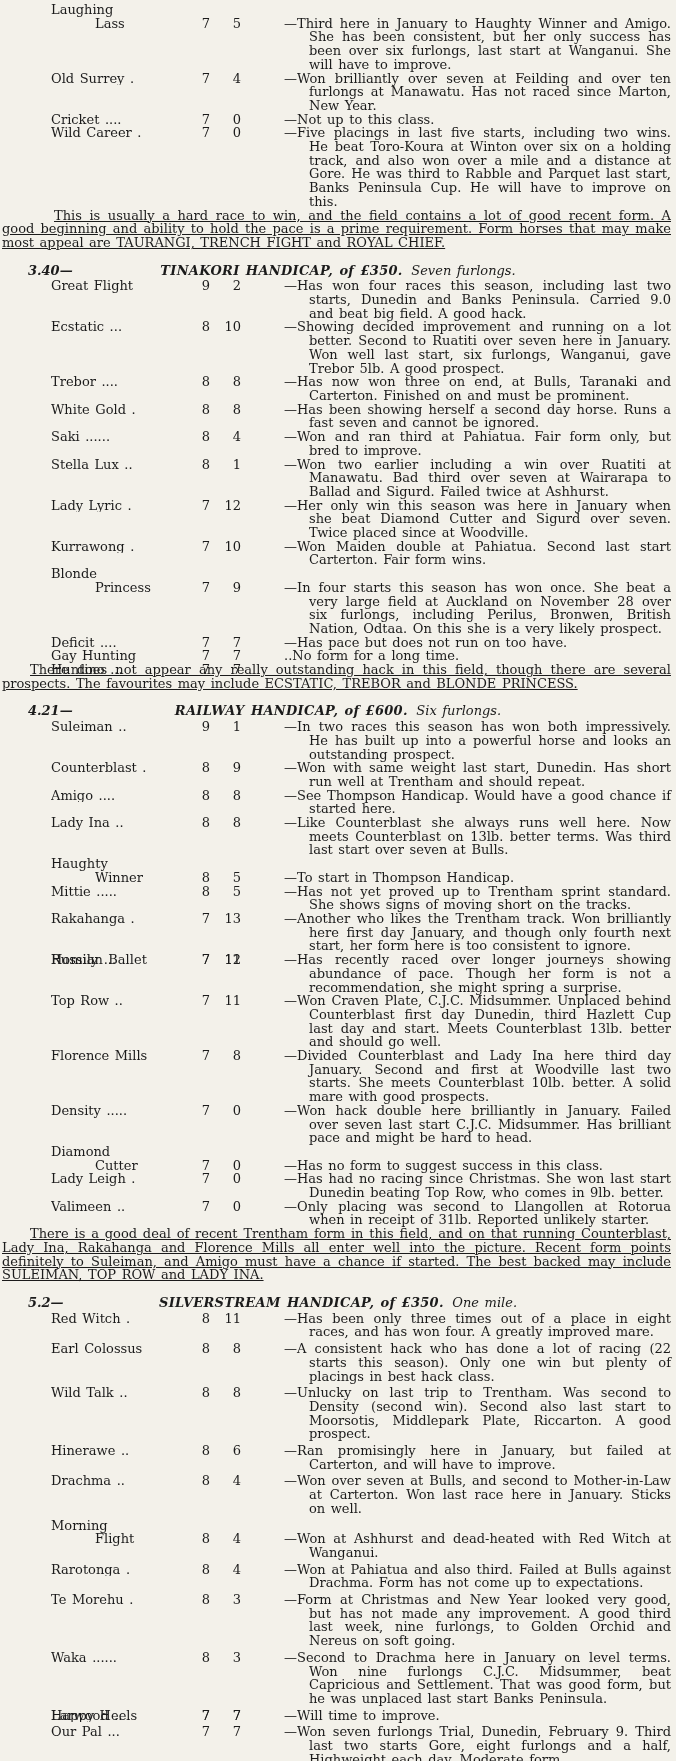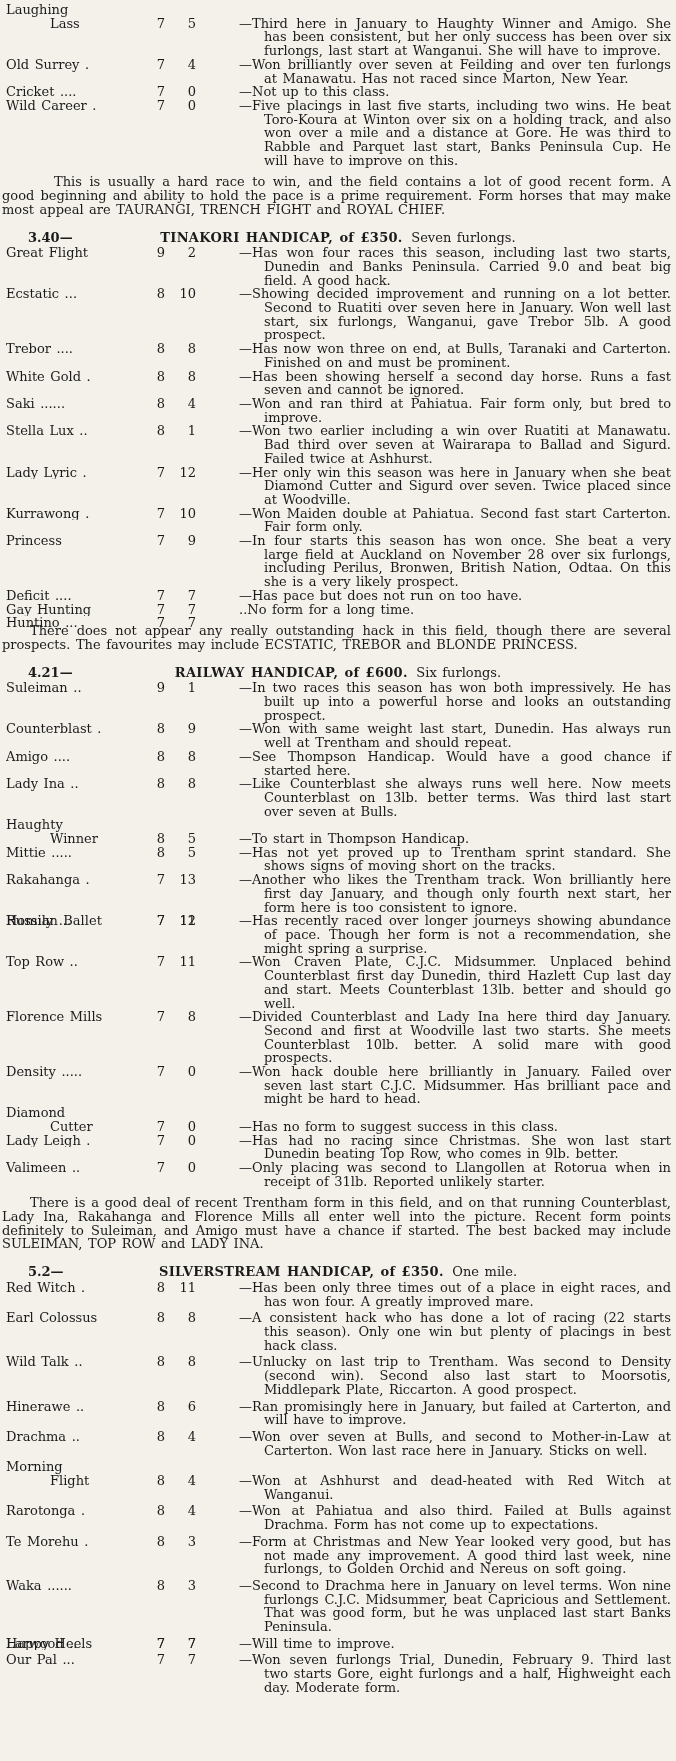--- a/index.html
+++ b/index.html
@@ -4,33 +4,33 @@
 <style>
   html,body{margin:0;padding:0;}
   body{
     width:676px;height:1761px;overflow:hidden;
     background:#f3f1ea;color:#1b1b1b;
     font-family:"DejaVu Serif","Liberation Serif",serif;
     font-size:13px;line-height:13.7px;word-spacing:1.4px;
   }
   .page{padding-top:3px;position:relative;}
   
-  .entry{position:relative;}
+  .entry{position:relative;margin-left:45px;}
   .name-top{margin-left:6px;white-space:nowrap;}
   .row{position:relative;padding-left:36px;}
   .hname{position:absolute;left:6px;top:0;width:146px;white-space:nowrap;overflow:hidden;}
   .name-top + .row .hname{padding-left:44px;}
   .st{position:absolute;left:152px;top:0;width:18px;text-align:center;}
   .lb{position:absolute;left:170px;top:0;width:26px;text-align:right;}
   .comment{margin-left:228px;margin-right:5px;text-indent:-25px;text-align:justify;}
   
-  .summary{margin:8px 5px 0 2px;text-indent:28px;text-align:justify;}
+  .summary{margin:0 5px 0 2px;text-indent:28px;text-align:justify;text-decoration:underline;}
   .summary.indent-lg{text-indent:52px;}
   
-  .race-header{position:relative;text-align:center;margin-top:14px;margin-bottom:2px;}
+  .race-header{position:relative;text-align:center;margin-top:14px;margin-bottom:2px;font-style:italic;}
   .race-time{position:absolute;left:28px;font-weight:bold;}
   .race-title{font-weight:bold;letter-spacing:0.3px;}
   .race-dist{margin-left:3px;}
   
   .loose .entry{margin-bottom:3px;}
 </style>
 </head>
 <body style="background-color: rgb(243, 241, 234); color: rgb(27, 27, 27);">
 
 <div class="page">
@@ -156,25 +156,26 @@
           <div class="comment">—Her only win this season was here in January when she beat Diamond Cutter and Sigurd over seven. Twice placed since at Woodville.</div>
         </div>
       </div>
 
       <div class="entry">
 
         <div class="row">
           <span class="hname">Kurrawong .</span>
           <span class="st">7</span>
           <span class="lb">10</span>
-          <div class="comment">—Won Maiden double at Pahiatua. Second fast start Carterton. Fair form only.</div>
-        </div>
-      </div>
-
-      <div class="entry">
+          <div class="comment">—Won Maiden double at Pahiatua. Second last start Carterton. Fair form wins.</div>
+        </div>
+      </div>
+
+      <div class="entry">
+        <div class="name-top">Blonde</div>
         <div class="row">
           <span class="hname">Princess</span>
           <span class="st">7</span>
           <span class="lb">9</span>
           <div class="comment">—In four starts this season has won once. She beat a very large field at Auckland on November 28 over six furlongs, including Perilus, Bronwen, British Nation, Odtaa. On this she is a very likely prospect.</div>
         </div>
       </div>
 
       <div class="entry">
 
@@ -224,21 +225,21 @@
           <div class="comment">—In two races this season has won both impressively. He has built up into a powerful horse and looks an outstanding prospect.</div>
         </div>
       </div>
 
       <div class="entry">
 
         <div class="row">
           <span class="hname">Counterblast .</span>
           <span class="st">8</span>
           <span class="lb">9</span>
-          <div class="comment">—Won with same weight last start, Dunedin. Has always run well at Trentham and should repeat.</div>
+          <div class="comment">—Won with same weight last start, Dunedin. Has short run well at Trentham and should repeat.</div>
         </div>
       </div>
 
       <div class="entry">
 
         <div class="row">
           <span class="hname">Amigo ....</span>
           <span class="st">8</span>
           <span class="lb">8</span>
           <div class="comment">—See Thompson Handicap. Would have a good chance if started here.</div>

